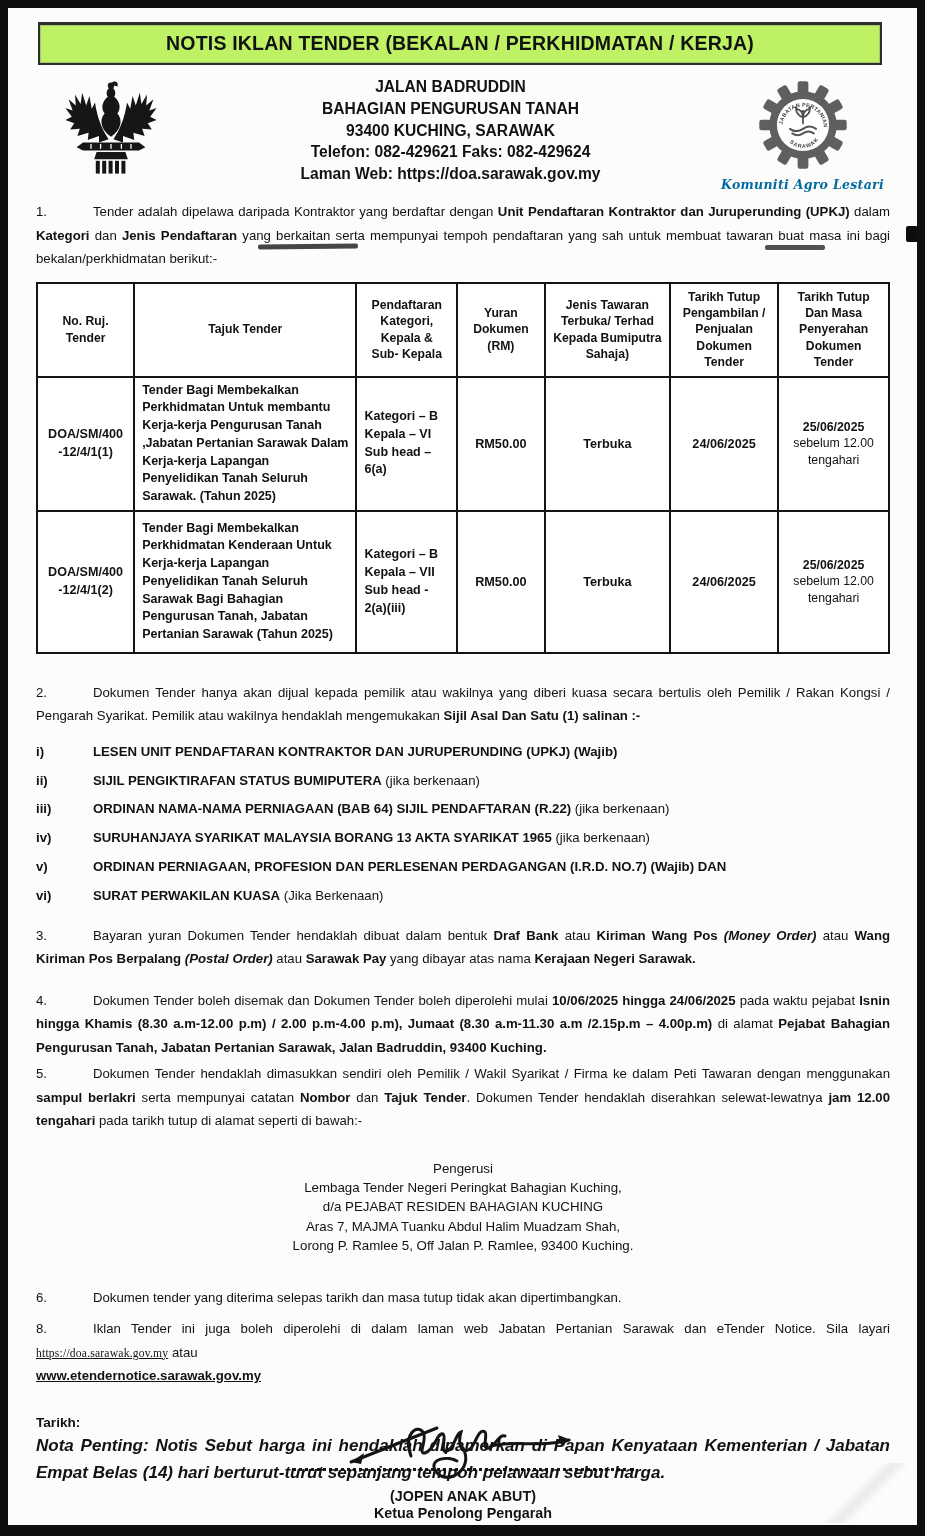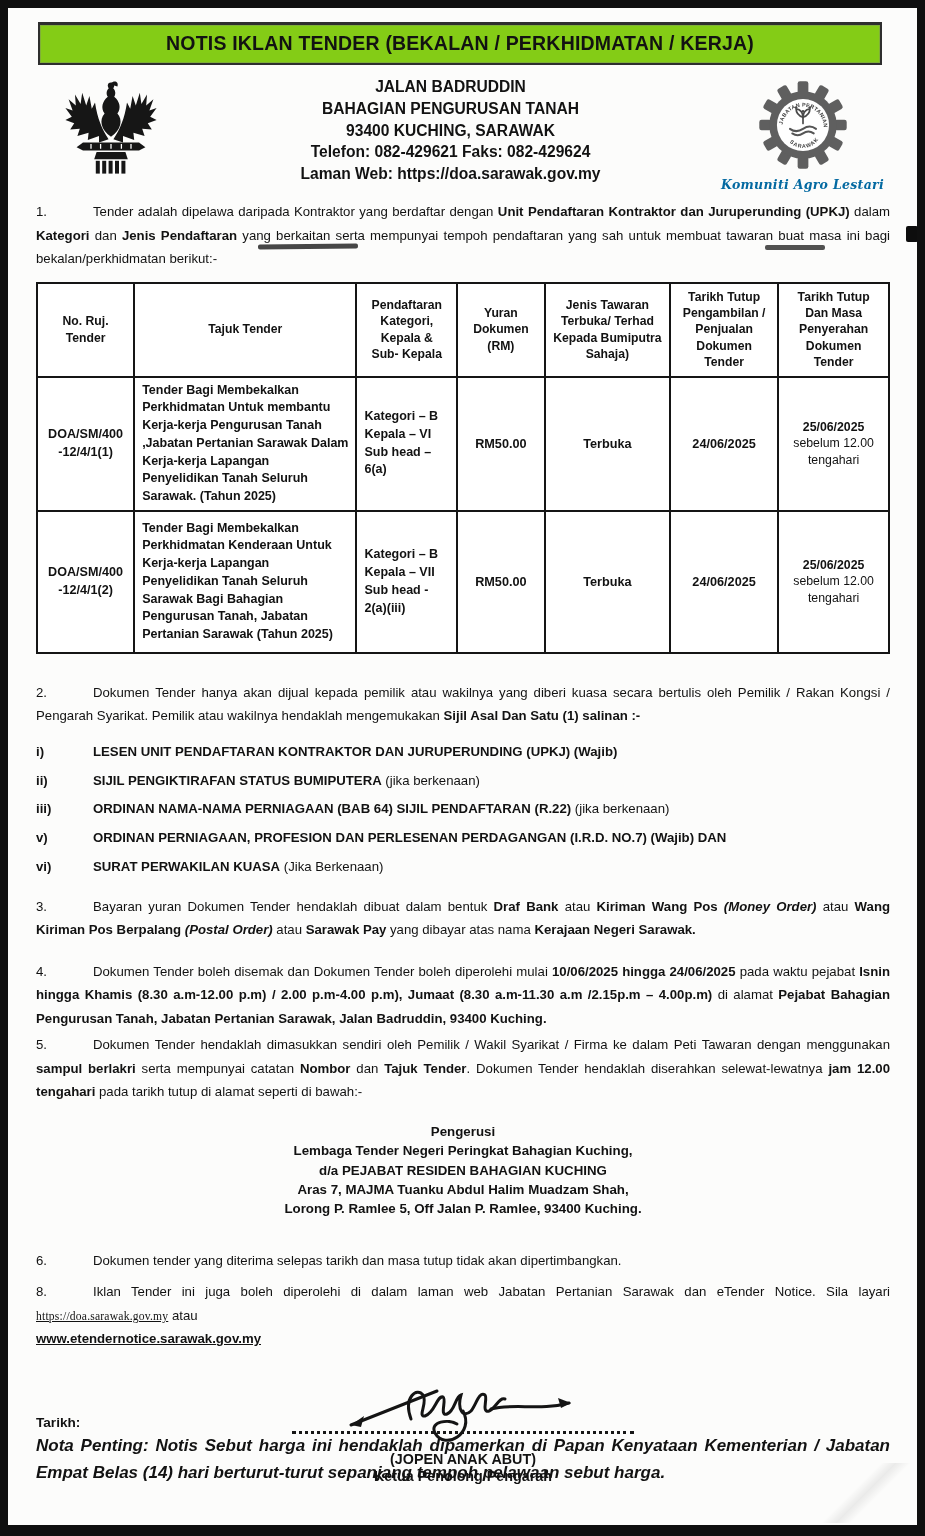--- a/index.html
+++ b/index.html
@@ -5,21 +5,21 @@
   html,body{margin:0;padding:0;background:#3a3a3a;}
   .page{
     width:925px;height:1536px;margin:0 auto;position:relative;box-sizing:border-box;
     background:#fcfcfb;border:8px solid #0f0f0f;border-bottom-width:11px;
     font-family:"Liberation Sans",sans-serif;color:#121212;overflow:hidden;
   }
   .inner{padding:0 27px 0 28px;}
   
   .title-box{
     margin:14px 8px 0 2px;border:2px solid #2e2e2e;border-top-width:3px;
-    text-align:center;padding:7px 4px 8px 4px;background:#84cc16;
+    text-align:center;padding:7px 4px 8px 4px;background:#bef264;
     box-shadow:inset 0 0 0 1px rgba(120,120,120,.35);
   }
   .title-box h1{margin:0;font-size:19.5px;letter-spacing:.2px;font-weight:700;}
   
   .hdr{display:flex;align-items:flex-start;margin-top:10px;height:118px;}
   .crest-wrap{width:150px;display:flex;justify-content:center;padding-top:2px;}
   .crest{width:104px;height:114px;}
   .agency{flex:1;text-align:center;font-weight:700;font-size:15.6px;line-height:1.4;padding-top:1px;}
   .dept-wrap{width:175px;text-align:center;padding-top:4px;}
   .gear{width:92px;height:92px;}
@@ -51,21 +51,21 @@
   .tender-table th{font-size:12.2px;line-height:1.32;text-align:center;font-weight:700;height:84px;}
   .r1 td{height:124px;}
   .r2 td{height:132px;}
   .c-ref{text-align:center;font-weight:700;font-size:12.6px;line-height:1.4;}
   .c-tajuk{font-weight:700;font-size:12.5px;line-height:1.42;text-align:left;}
   .c-kat{font-weight:700;font-size:12.5px;line-height:1.42;text-align:left;}
   .c-mid{text-align:center;font-weight:700;font-size:12.7px;}
   .c-close{text-align:center;font-size:12.3px;line-height:1.35;}
   .c-close .d{font-weight:700;display:block;}
   
-  .addr{margin-top:18px;text-align:center;font-weight:700;font-size:13.3px;line-height:1.46;}
+  .addr{margin-top:26px;text-align:center;font-weight:400;font-size:13.3px;line-height:1.46;}
   
   .sig-block{margin-top:16px;text-align:center;}
   .sig-scribble{display:block;margin:0 auto -30px auto;position:relative;z-index:2;}
   .sig-line{width:342px;margin:0 auto;border-bottom:3.5px dotted #161616;height:10px;}
   .sig-name{font-weight:700;font-size:14.3px;margin-top:17px;}
   .sig-role{font-weight:700;font-size:14.3px;line-height:1.35;}
   
   .footer{position:absolute;left:28px;right:27px;bottom:22px;}
   .tarikh{font-weight:700;font-size:13.6px;}
   .nota{margin-top:3px;font-size:17px;line-height:1.55;text-align:justify;}
@@ -228,20 +228,24 @@
         </div>
       <div class="item">
           <span class="inum">ii)</span>
           <span class="itext"><span class="seg-b">SIJIL PENGIKTIRAFAN STATUS BUMIPUTERA</span><span> (jika berkenaan)</span></span>
         </div>
       <div class="item">
           <span class="inum">iii)</span>
           <span class="itext"><span class="seg-b">ORDINAN NAMA-NAMA PERNIAGAAN (BAB 64) SIJIL PENDAFTARAN (R.22)</span><span> (jika berkenaan)</span></span>
         </div>
       <div class="item">
+          <span class="inum">iv)</span>
+          <span class="itext"><span class="seg-b">SURUHANJAYA SYARIKAT MALAYSIA BORANG 13 AKTA SYARIKAT 1965</span><span> (jika berkenaan)</span></span>
+        </div>
+      <div class="item">
           <span class="inum">v)</span>
           <span class="itext"><span class="seg-b">ORDINAN PERNIAGAAN, PROFESION DAN PERLESENAN PERDAGANGAN (I.R.D. NO.7) (Wajib) DAN</span></span>
         </div>
       <div class="item">
           <span class="inum">vi)</span>
           <span class="itext"><span class="seg-b">SURAT PERWAKILAN KUASA</span><span> (Jika Berkenaan)</span></span>
         </div>
     </div>
 
     <p class="para mt-c3"><span class="pnum">3.</span><span><span>Bayaran yuran Dokumen Tender hendaklah dibuat dalam bentuk </span><span class="seg-b">Draf Bank</span><span> atau </span><span class="seg-b">Kiriman Wang Pos </span><span class="seg-b seg-i">(Money Order)</span><span> atau </span><span class="seg-b">Wang Kiriman Pos Berpalang </span><span class="seg-b seg-i">(Postal Order)</span><span> atau </span><span class="seg-b">Sarawak Pay</span><span> yang dibayar atas nama </span><span class="seg-b">Kerajaan Negeri Sarawak.</span></span></p>

